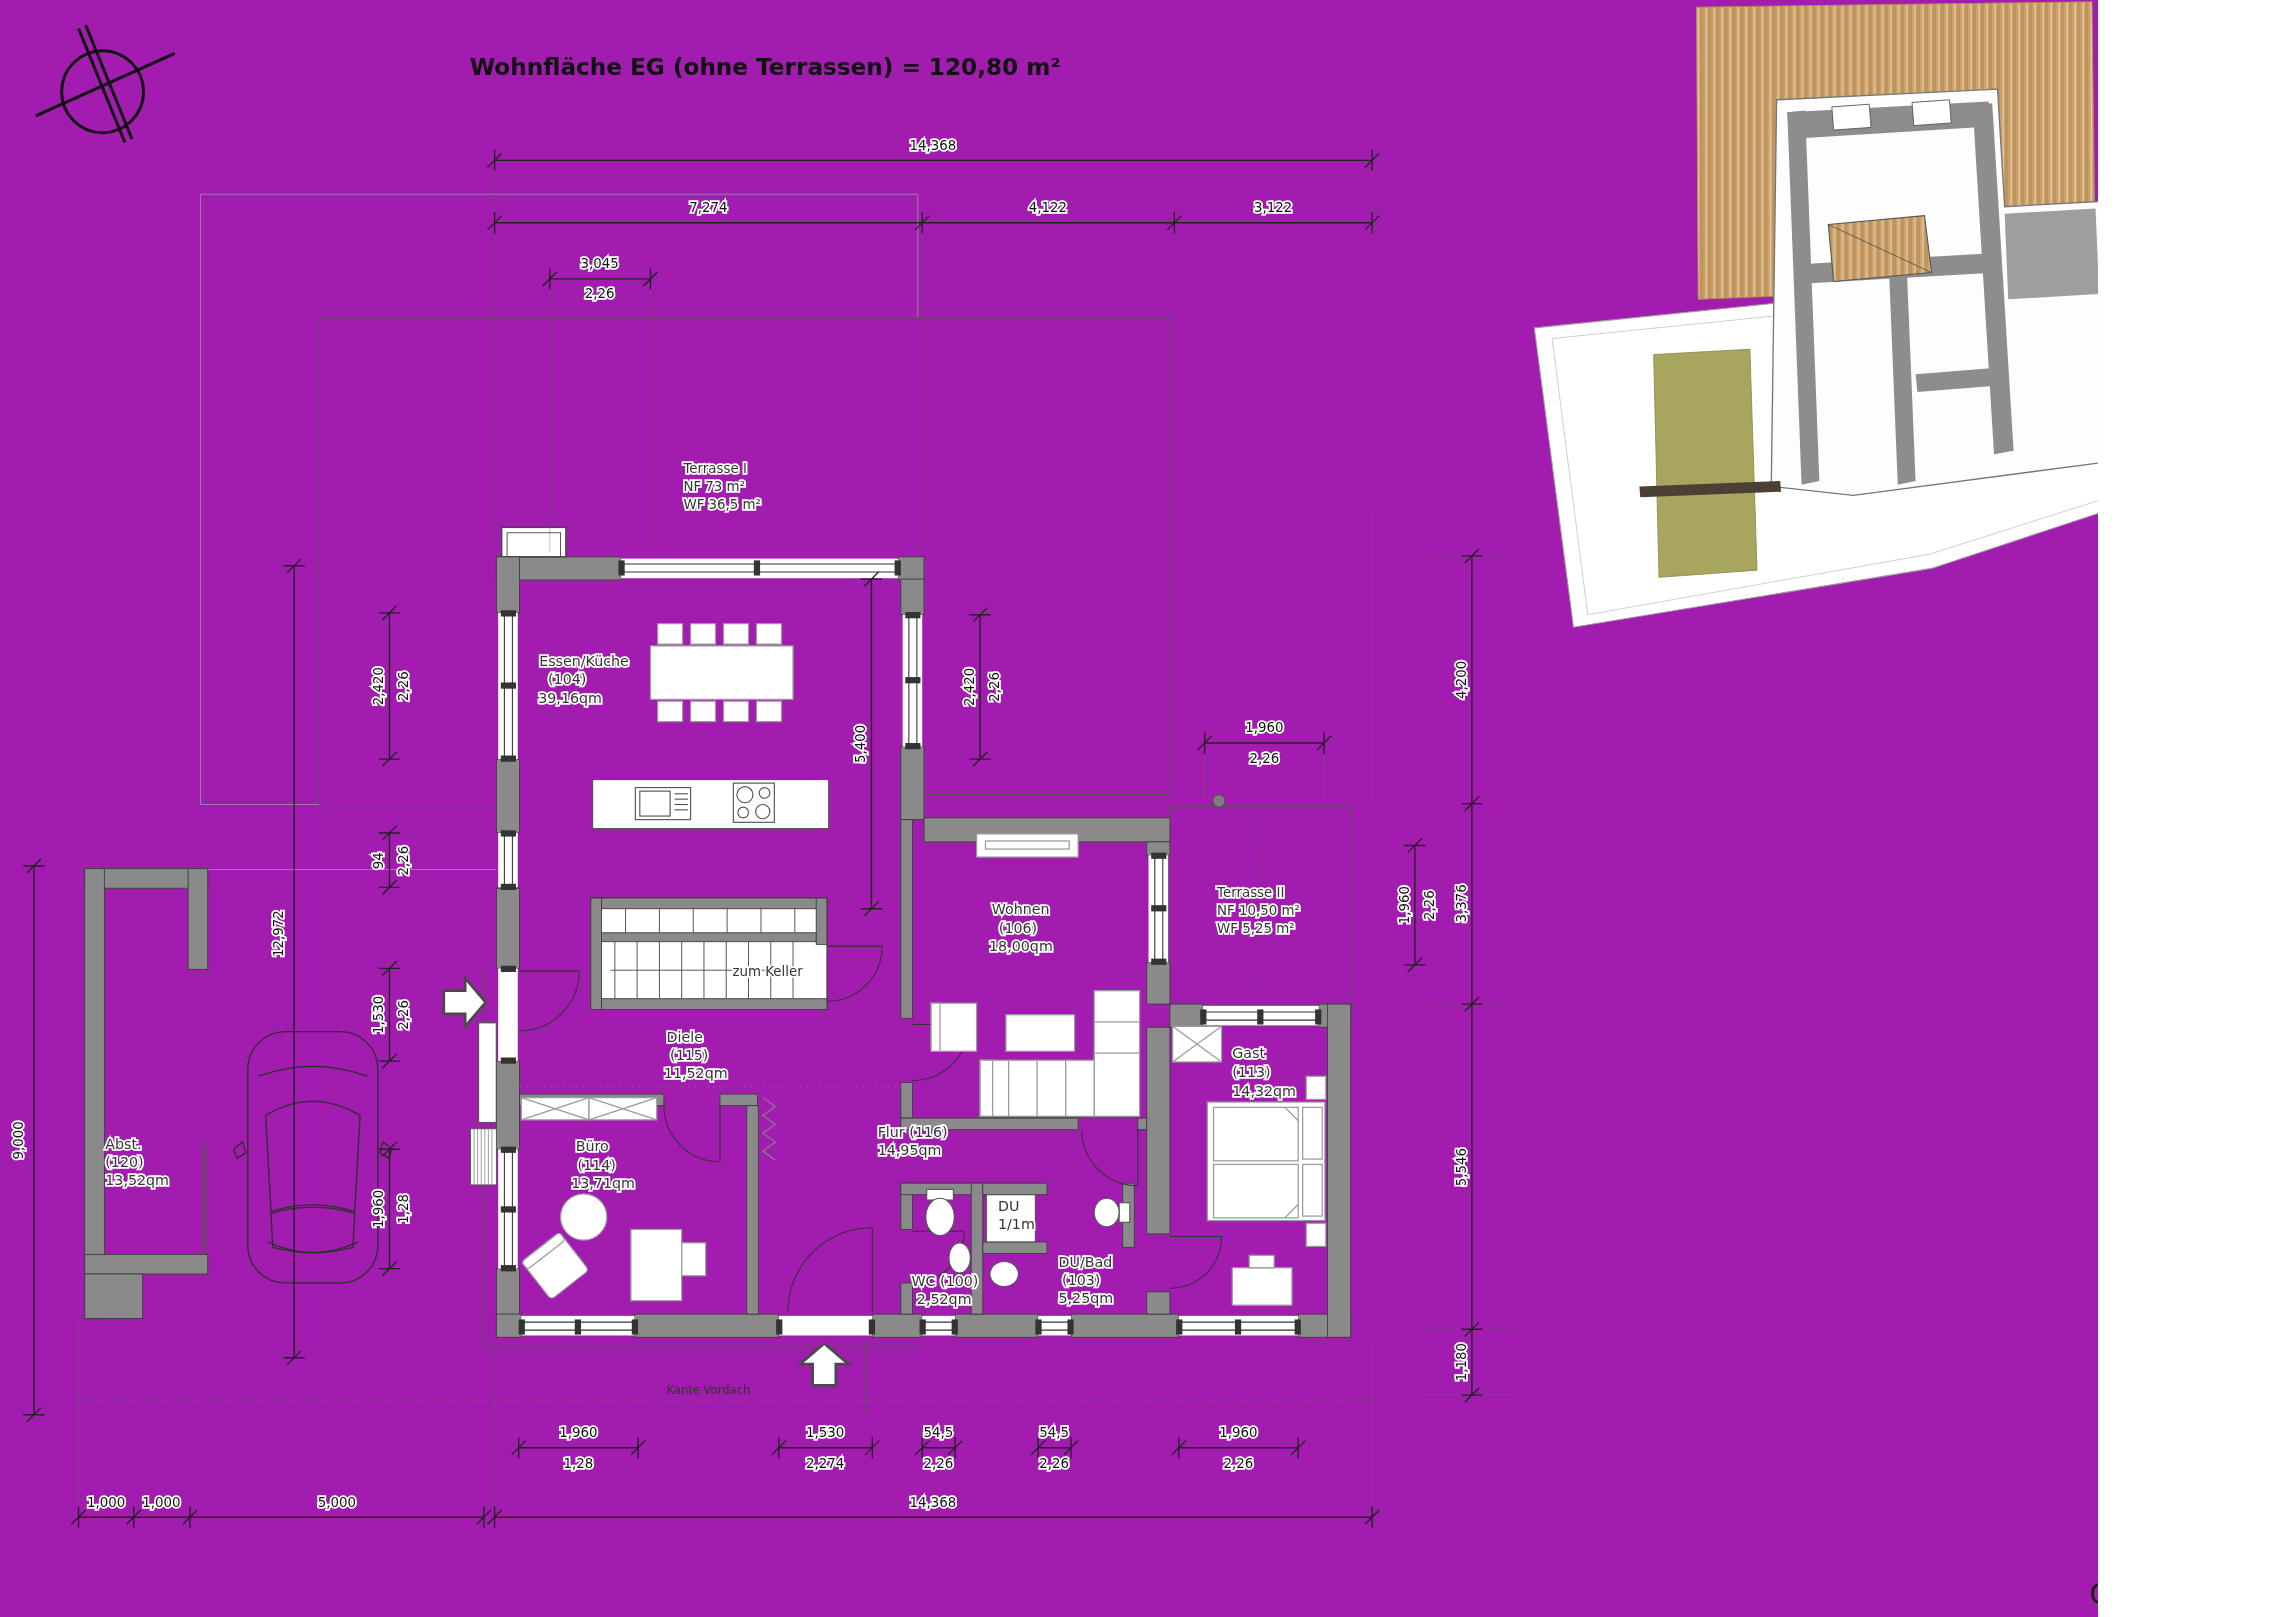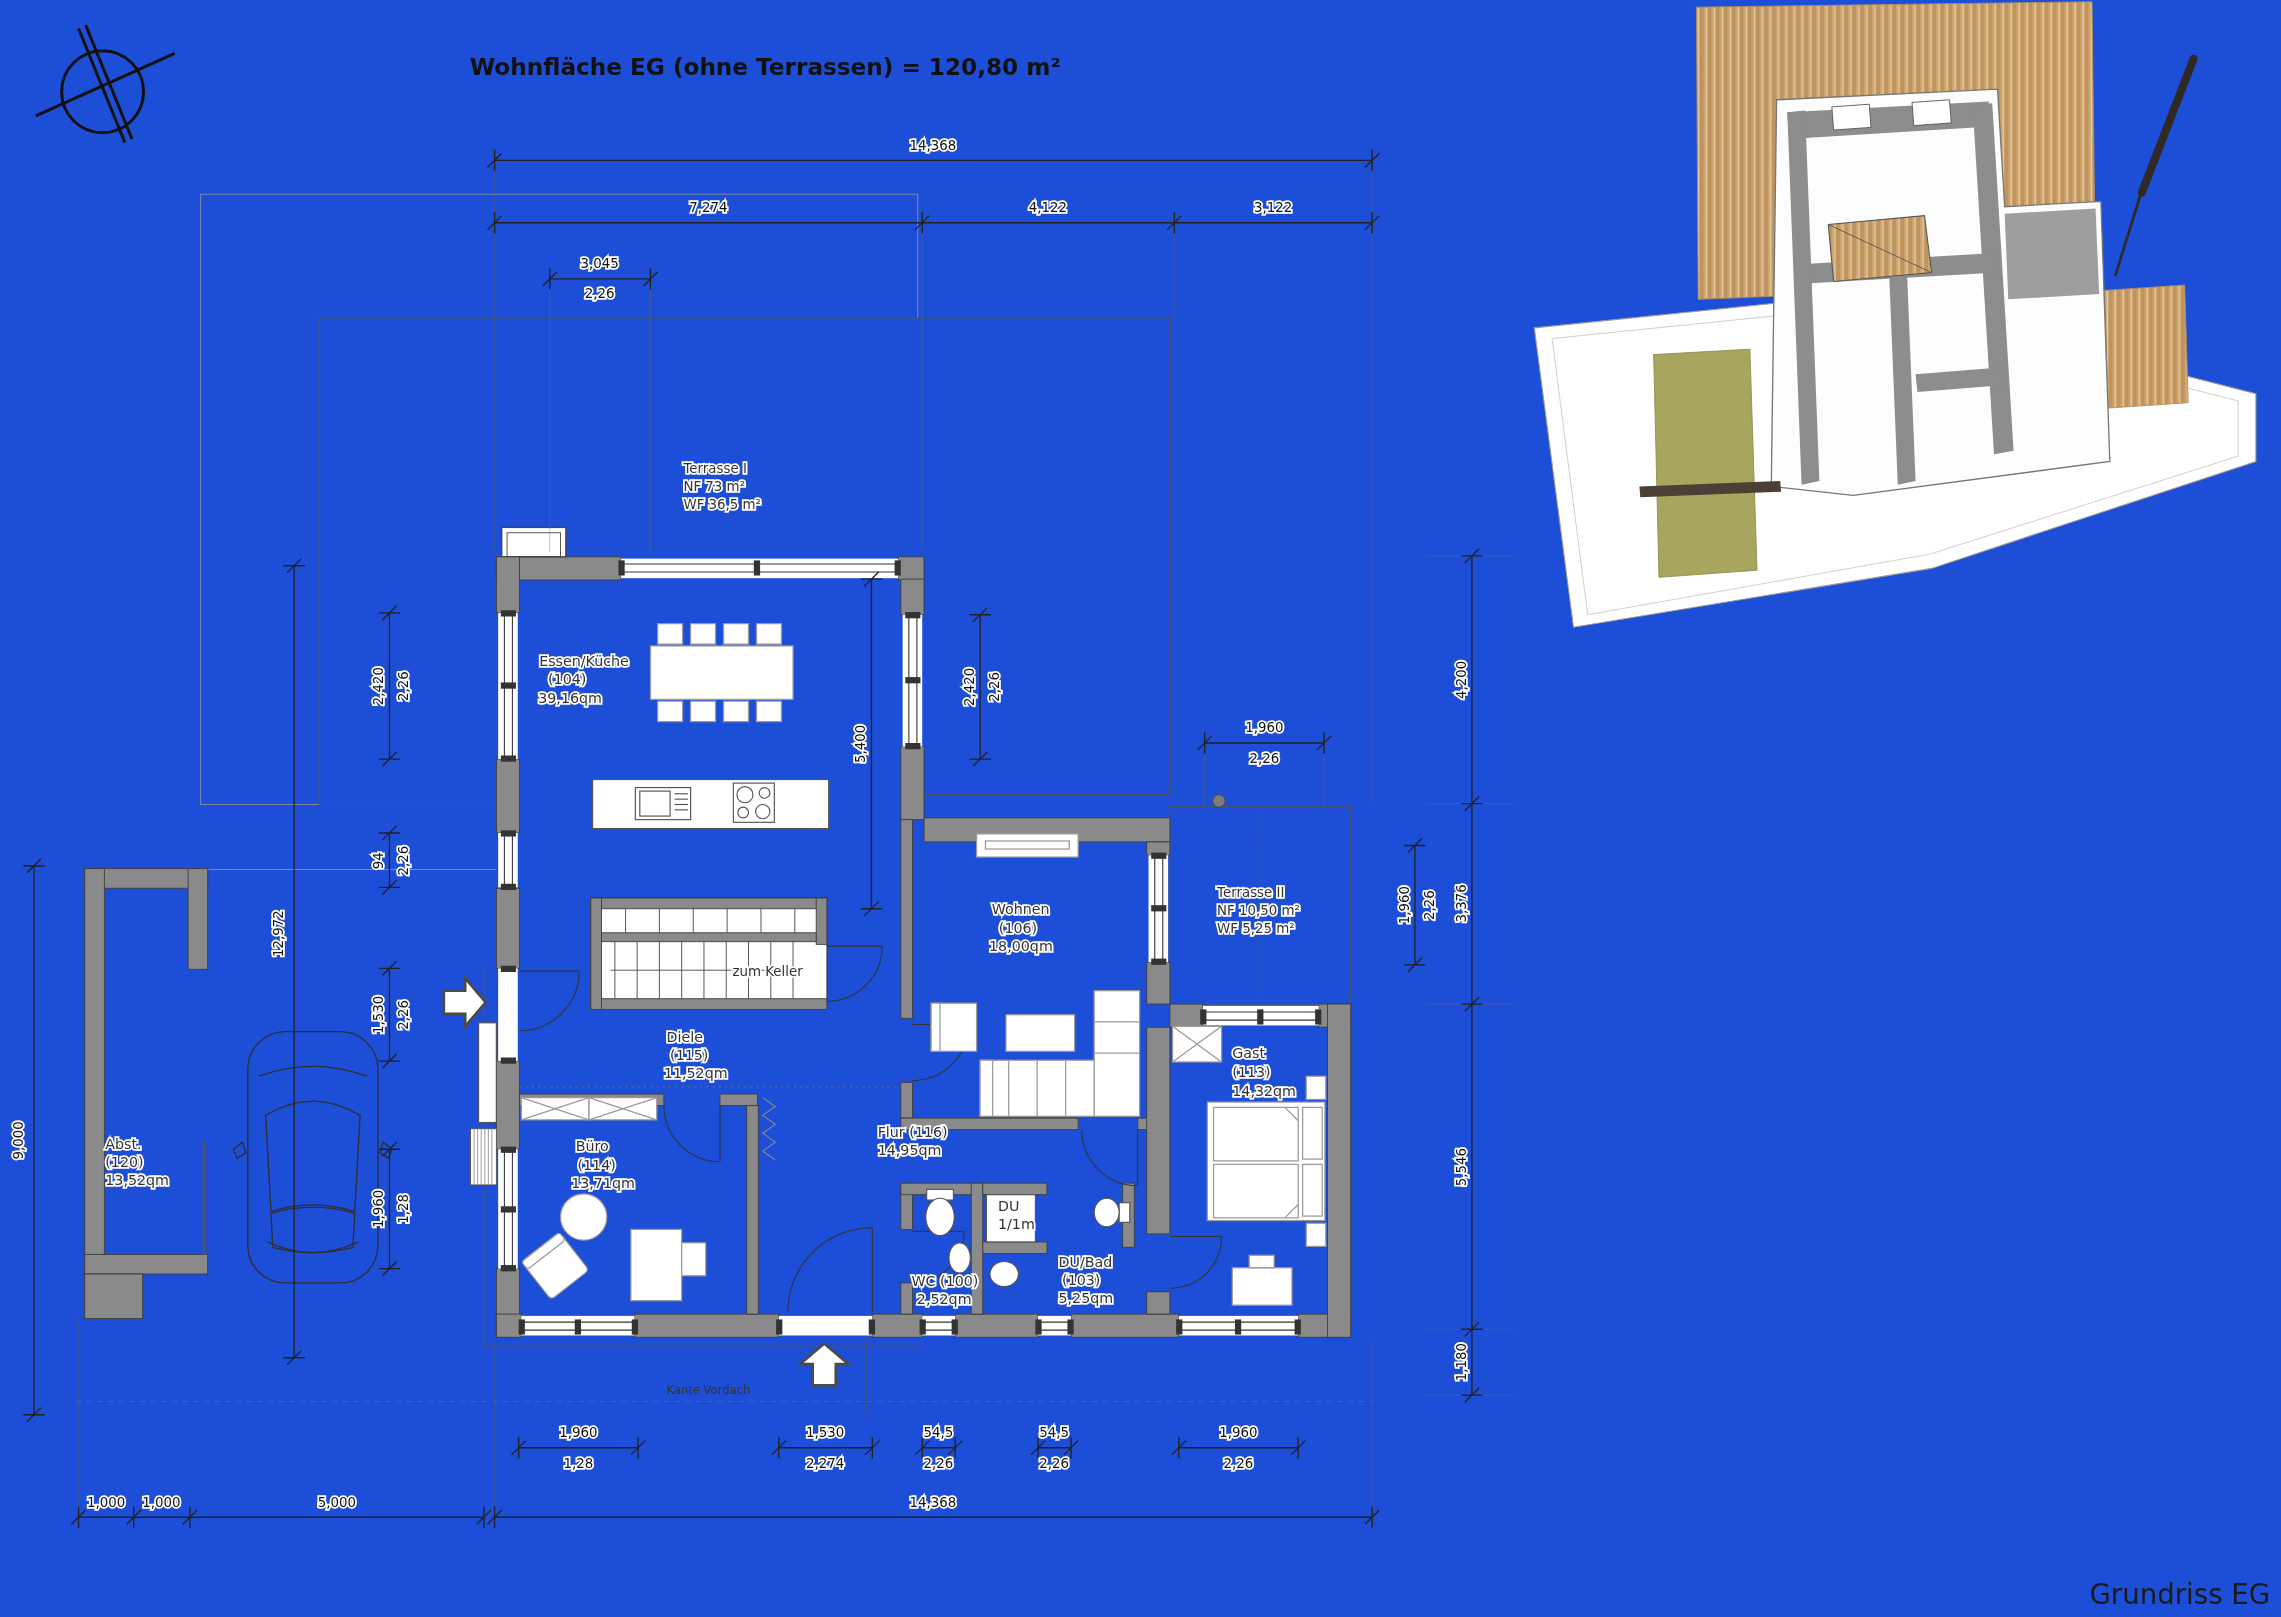--- a/index.html
+++ b/index.html
@@ -1,16 +1,16 @@
 <!DOCTYPE html>
 <html style="font-size:14.3px"><head>
 <meta charset="utf-8">
 <style>
   html,body{margin:0;padding:0;background:#fff}
-  #stage{width:2281px;height:1617px;position:relative;background:#1d4ed8;overflow:hidden}
+  #stage{width:2098px;height:1617px;position:relative;background:#a21caf;overflow:hidden}
   svg{display:block}
   .wall{fill:#8a8a8a;stroke:#3d3d3d;stroke-width:1}
   .dim{stroke:#222;stroke-width:1.5;fill:none}
   .dimt{font:15px "DejaVu Sans",sans-serif;fill:#111;text-anchor:middle;paint-order:stroke;stroke:#fff;stroke-width:4px}
   .big{font:bold 26px "DejaVu Sans",sans-serif;fill:#111}
   .plabel{font:31px "DejaVu Sans",sans-serif;fill:#1a1a1a;text-anchor:end}
   .room{font:16px "DejaVu Sans",sans-serif;fill:#333;paint-order:stroke;stroke:#fff;stroke-width:4px}
   .rooms{font:15px "DejaVu Sans",sans-serif;fill:#333;paint-order:stroke;stroke:#fff;stroke-width:4px}
   .small{font:13px "DejaVu Sans",sans-serif;fill:#333}
   .ext{stroke:#666;stroke-width:.9;opacity:.5;fill:none}

